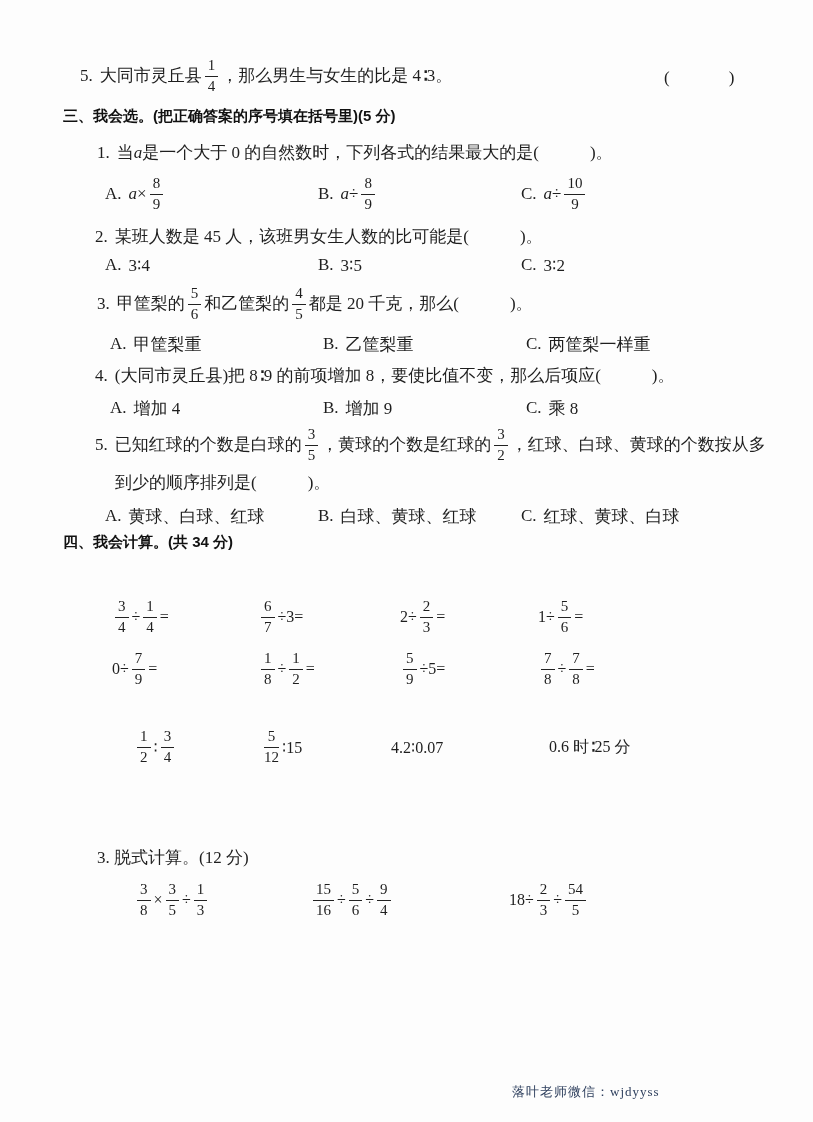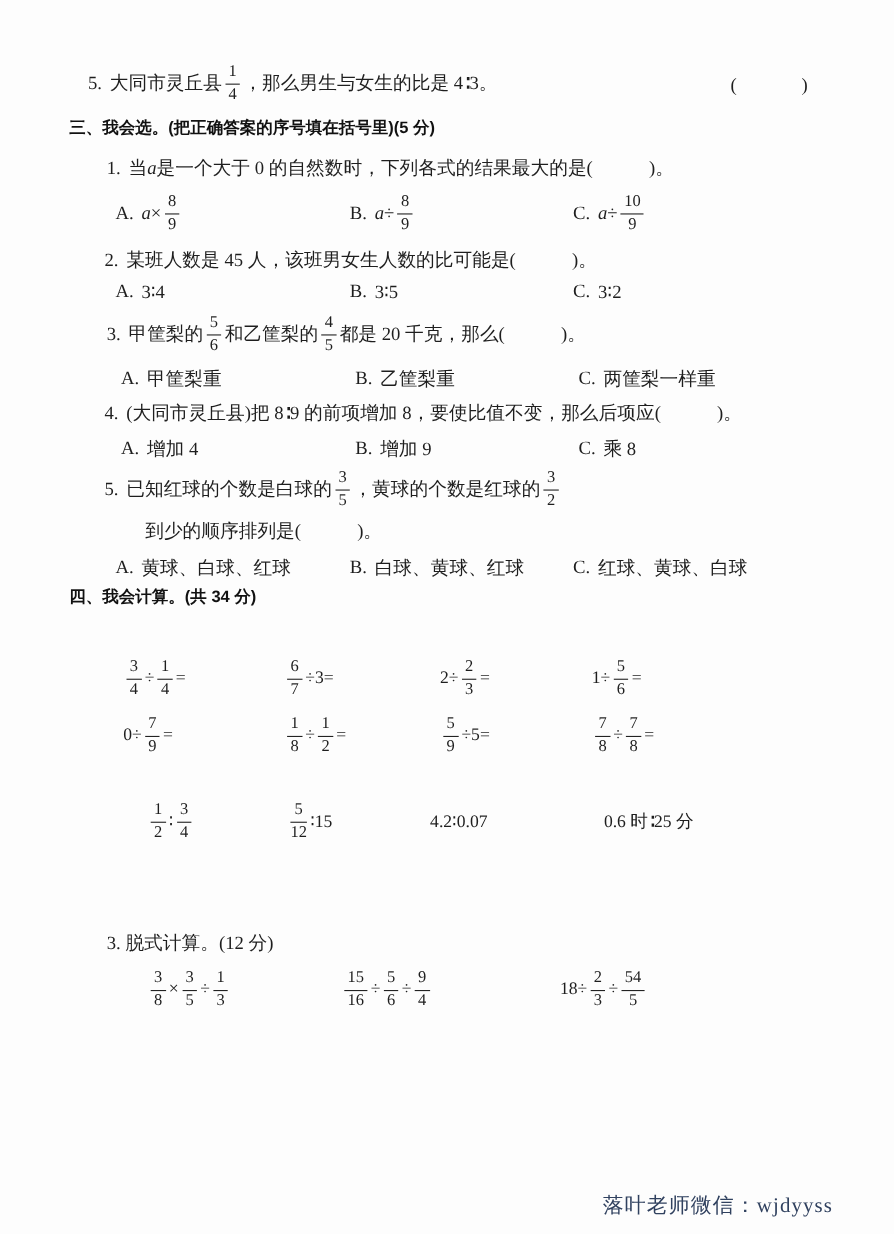--- a/index.html
+++ b/index.html
@@ -41,21 +41,21 @@
     line-height:1.05;margin:0 3px;font-size:15px;
     vertical-align:middle;
   }
   .fn{display:block;border-bottom:1.4px solid #222;padding:0 3px 2px;}
   .fd{display:block;padding-top:2px;}
   .mt{display:inline-block;}
   .it{font-style:italic;font-family:"Liberation Serif","DejaVu Serif",serif;}
   .bracket{position:absolute;font-size:17px;letter-spacing:2px;white-space:pre;}
   .wm{
     position:absolute;
-    font-size:19px;color:#30415f;letter-spacing:1px;white-space:nowrap;margin-left:36px;
+    font-size:13px;color:#30415f;letter-spacing:1px;white-space:nowrap;
   }
 </style>
 </head>
 <body>
 
 <div class="page">
 
   <div class="line" style="top:53px;left:80px;height:46px;">
     <span class="qnum">5.</span>
     <span class="expr">
@@ -212,23 +212,24 @@
         <span class="mt">已知红球的个数是白球的</span>
         <span class="frac">
           <span class="fn">3</span>
           <span class="fd">5</span>
         </span>
         <span class="mt">，黄球的个数是红球的</span>
         <span class="frac">
           <span class="fn">3</span>
           <span class="fd">2</span>
         </span>
-      </span>
-  </div>
-  <div class="line" style="top:472px;left:132px;">到少的顺序排列是(　　　)。</div>
+        <span class="mt">，红球、白球、黄球的个数按从多</span>
+      </span>
+  </div>
+  <div class="line" style="top:472px;left:115px;">到少的顺序排列是(　　　)。</div>
   <div class="opts g1 h26" style="top:503px;left:105px;">
     <span class="opt">
       <span class="olabel">A.</span>
       <span class="expr">
           <span class="mt">黄球、白球、红球</span>
         </span>
     </span>
     <span class="opt">
       <span class="olabel">B.</span>
       <span class="expr">

